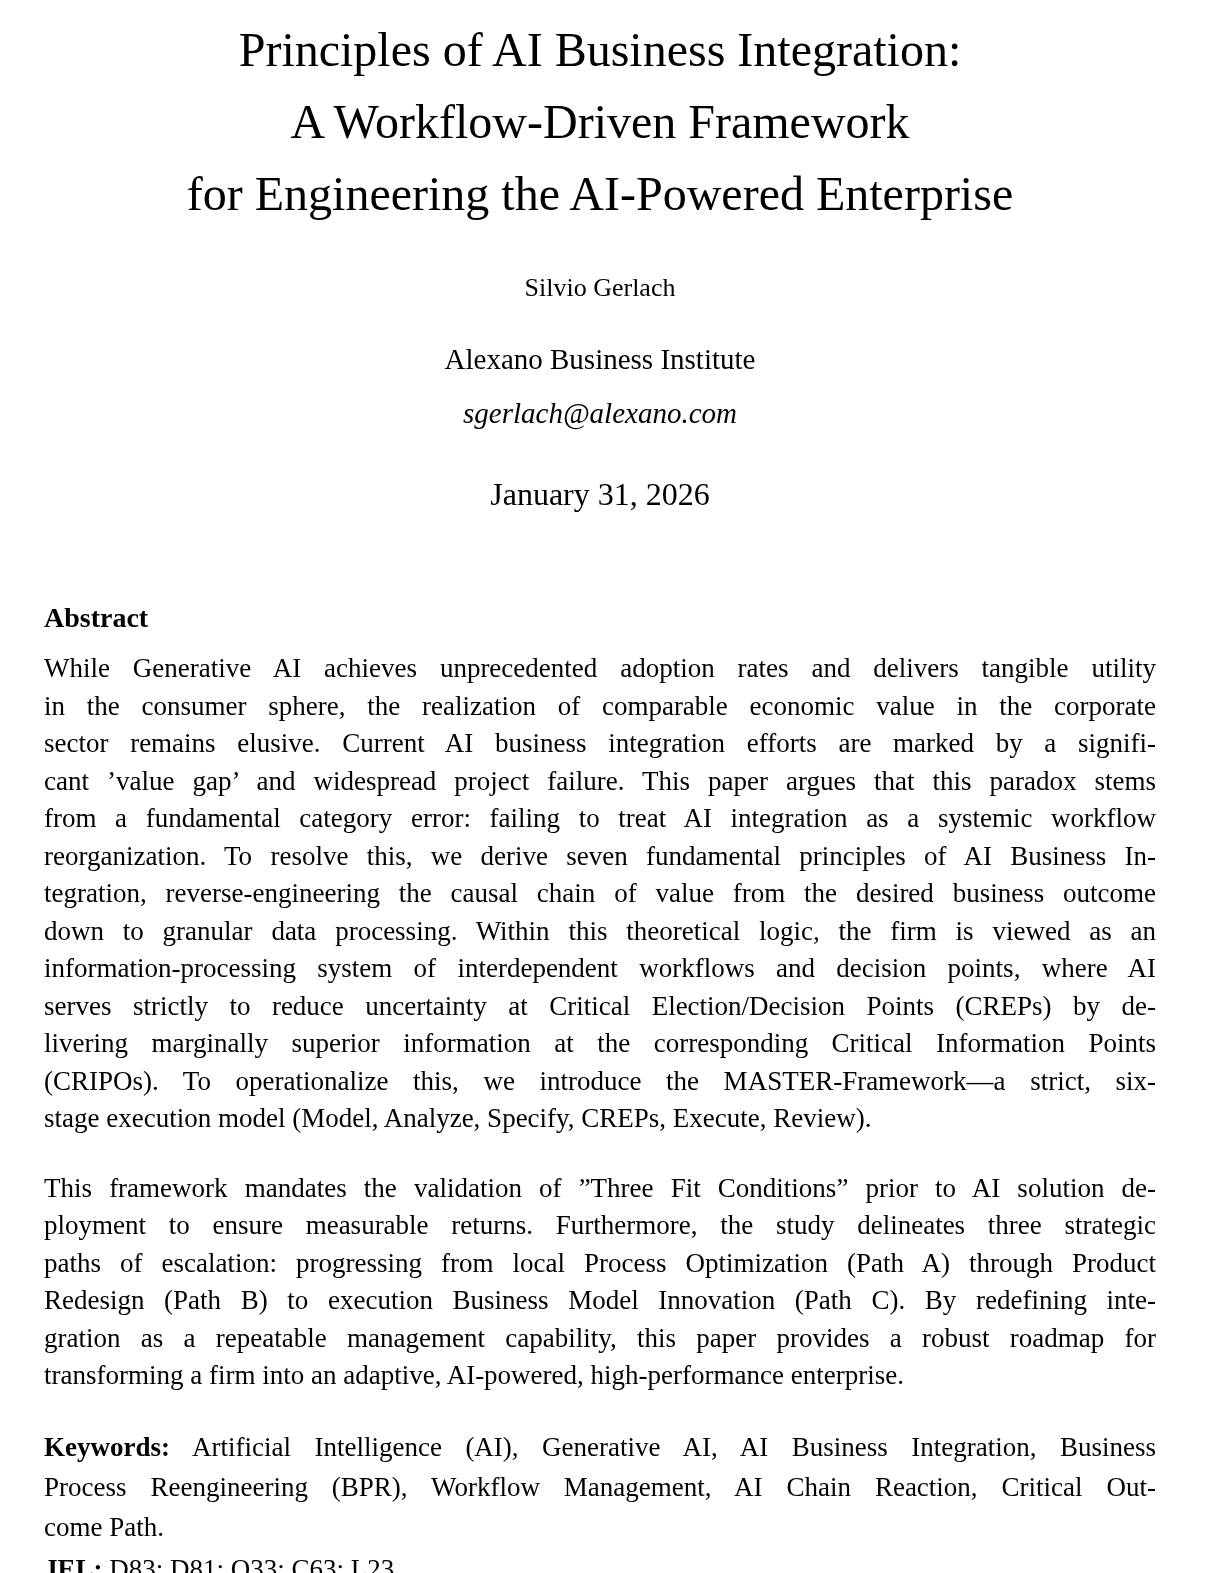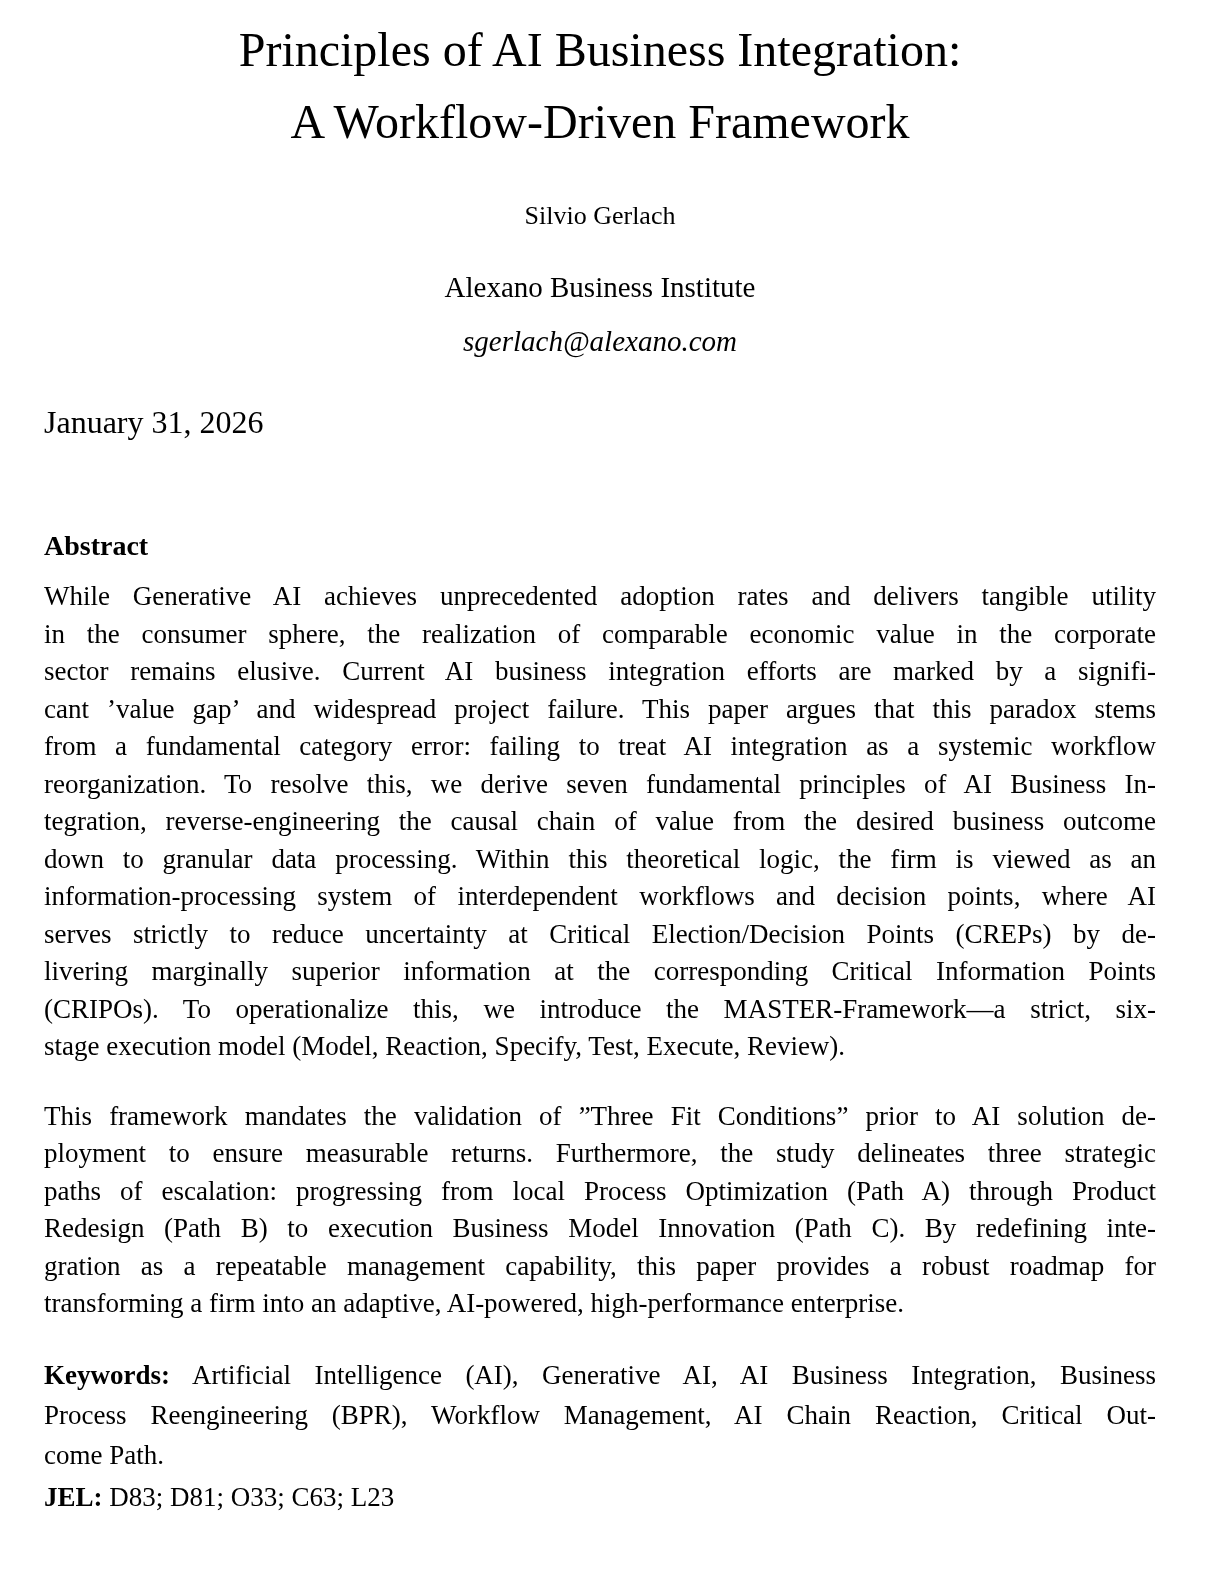--- a/index.html
+++ b/index.html
@@ -41,20 +41,21 @@
   .email {
     font-size: 29px;
     line-height: 34px;
     font-style: italic;
     text-align: center;
     margin-top: 20px;
   }
   .date {
     font-size: 32px;
     line-height: 40px;
+    text-align: center;
     margin-top: 44px;
   }
   .abstract-heading {
     font-size: 28px;
     line-height: 36px;
     font-weight: bold;
     margin-top: 86px;
   }
   .jline {
     font-size: 27px;
@@ -73,20 +74,21 @@
   .bold { font-weight: bold; }
 </style>
 </head>
 <body>
 
 <div class="page">
 
   <div class="title">
     <div class="title-line">Principles of AI Business Integration:</div>
     <div class="title-line">A Workflow-Driven Framework</div>
+    <div class="title-line">for Engineering the AI-Powered Enterprise</div>
   </div>
 
   <div class="author-name">Silvio Gerlach</div>
   <div class="affiliation">Alexano Business Institute</div>
   <div class="email">sgerlach@alexano.com</div>
 
   <div class="date">January 31, 2026</div>
 
   <div class="abstract">
     <div class="abstract-heading">Abstract</div>
@@ -96,21 +98,21 @@
         <div class="jline">sector remains elusive. Current AI business integration efforts are marked by a signifi-</div>
         <div class="jline">cant ’value gap’ and widespread project failure. This paper argues that this paradox stems</div>
         <div class="jline">from a fundamental category error: failing to treat AI integration as a systemic workflow</div>
         <div class="jline">reorganization. To resolve this, we derive seven fundamental principles of AI Business In-</div>
         <div class="jline">tegration, reverse-engineering the causal chain of value from the desired business outcome</div>
         <div class="jline">down to granular data processing. Within this theoretical logic, the firm is viewed as an</div>
         <div class="jline">information-processing system of interdependent workflows and decision points, where AI</div>
         <div class="jline">serves strictly to reduce uncertainty at Critical Election/Decision Points (CREPs) by de-</div>
         <div class="jline">livering marginally superior information at the corresponding Critical Information Points</div>
         <div class="jline">(CRIPOs). To operationalize this, we introduce the MASTER-Framework—a strict, six-</div>
-        <div class="jline last">stage execution model (Model, Reaction, Specify, Test, Execute, Review).</div>
+        <div class="jline last">stage execution model (Model, Analyze, Specify, CREPs, Execute, Review).</div>
       </div>
     <div class="para p2">
         <div class="jline">This framework mandates the validation of ”Three Fit Conditions” prior to AI solution de-</div>
         <div class="jline">ployment to ensure measurable returns. Furthermore, the study delineates three strategic</div>
         <div class="jline">paths of escalation: progressing from local Process Optimization (Path A) through Product</div>
         <div class="jline">Redesign (Path B) to execution Business Model Innovation (Path C). By redefining inte-</div>
         <div class="jline">gration as a repeatable management capability, this paper provides a robust roadmap for</div>
         <div class="jline last">transforming a firm into an adaptive, AI-powered, high-performance enterprise.</div>
       </div>
   </div>

